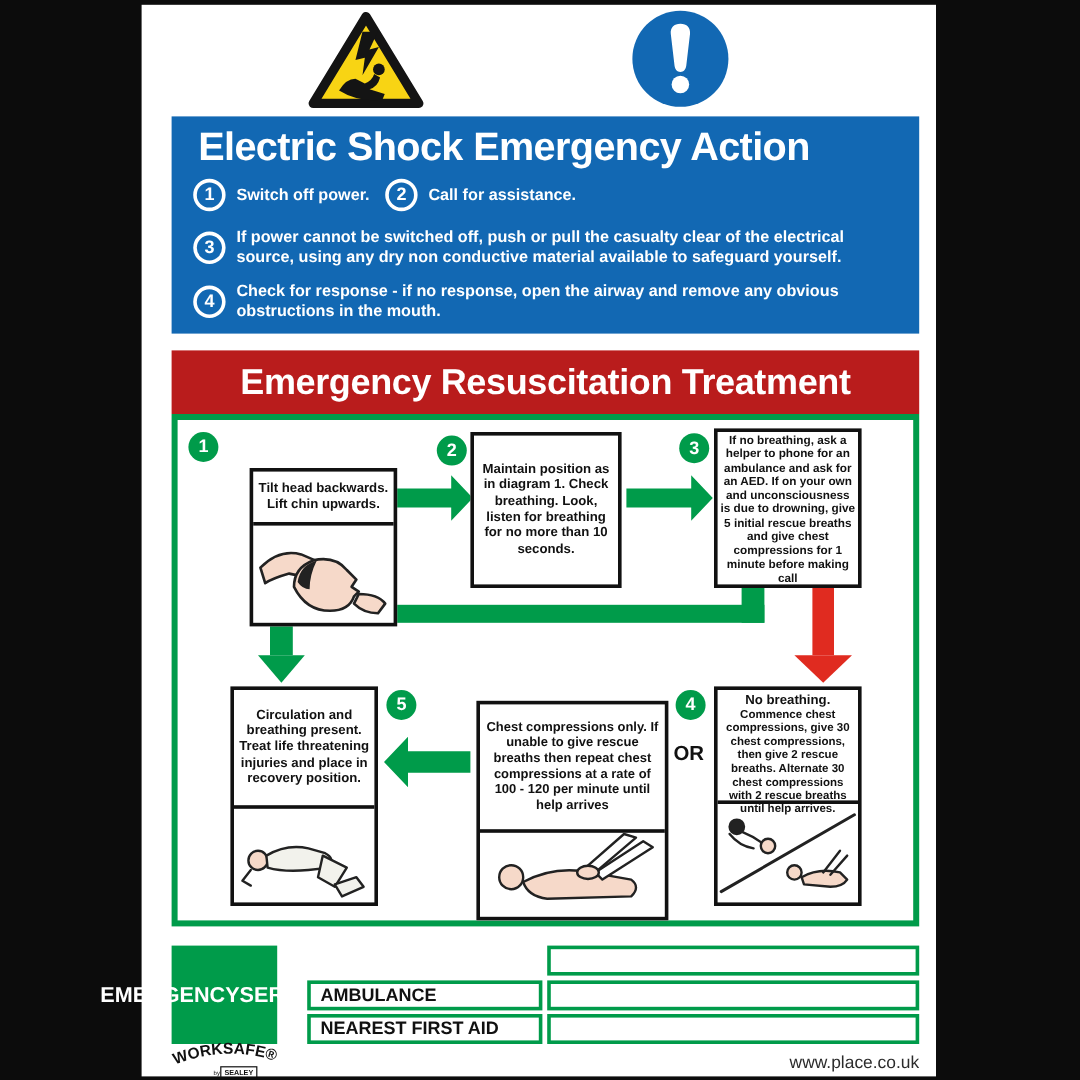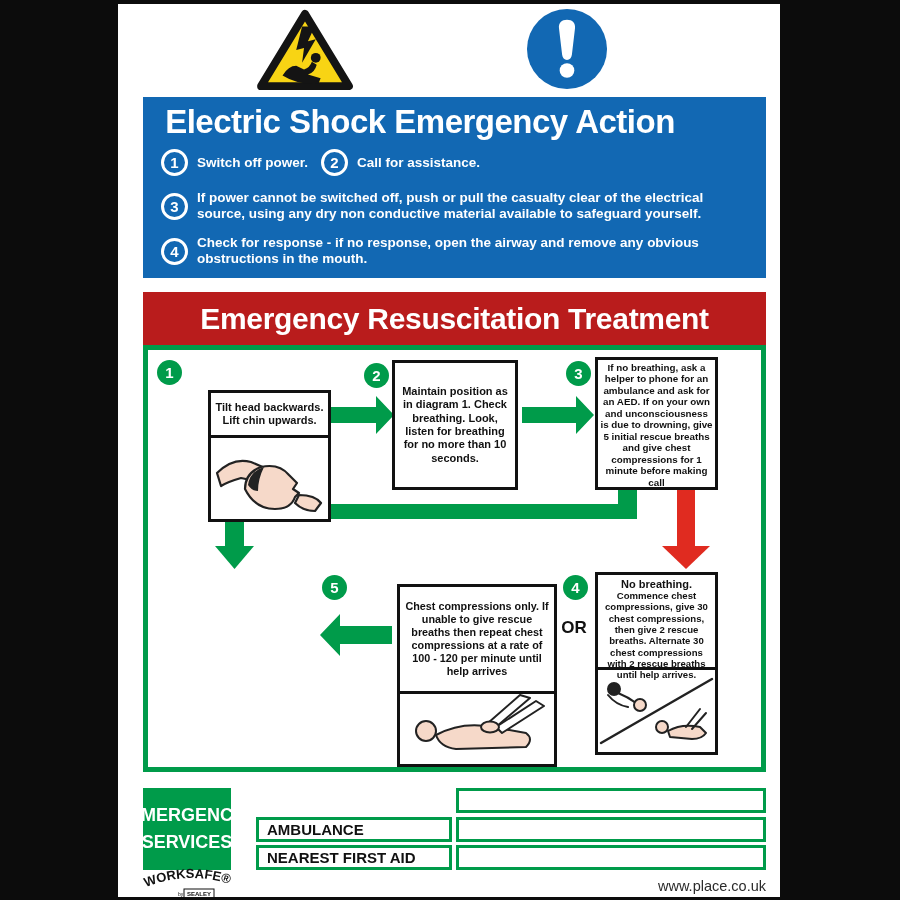--- a/index.html
+++ b/index.html
@@ -33,21 +33,21 @@
   .flow-box .bx-divider{height:0;border-top:3px solid #111;}
   .flow-box .bx-img{flex:1;display:flex;align-items:center;justify-content:center;overflow:hidden;}
   .badge-green{width:25px;height:25px;border-radius:50%;background:#009b4a;color:#fff;
     font-weight:bold;font-size:15px;display:flex;align-items:center;justify-content:center;}
   .or-label{font-size:17px;font-weight:800;color:#111;}
   .arrows-svg{left:0;top:0;width:613px;height:417px;}
 
   
   .svc-table{left:25px;top:784px;width:623px;height:82px;}
   .svc-head{position:absolute;left:0;top:0;width:88px;height:82px;background:#009b4a;color:#fff;
-    display:flex;flex-direction:column;align-items:center;justify-content:center;font-size:18px;font-weight:bold;line-height:1.5;}
+    display:flex;flex-direction:row;align-items:center;justify-content:center;font-size:18px;font-weight:bold;line-height:1.5;}
   .svc-row-label{position:absolute;left:113px;width:196px;height:25px;border:3px solid #009b4a;box-sizing:border-box;
     display:flex;align-items:center;padding-left:8px;font-size:15px;font-weight:bold;color:#111;background:#fff;}
   .svc-row-value{position:absolute;left:313px;width:310px;height:25px;border:3px solid #009b4a;box-sizing:border-box;background:#fff;}
 
   
   .logo{left:22px;top:864px;width:104px;height:30px;}
   .website{right:14px;top:874px;font-size:14.5px;color:#2b2b2b;}
 </style>
 </head>
 <body>
@@ -125,20 +125,35 @@
     <div class="flow-box" style="left:244px;top:10px;width:126px;height:130px;">
       <div class="bx-text" style="flex:1;font-size:11px;line-height:1.22;padding:4px 6px;">Maintain position as in diagram 1. Check breathing. Look, listen for breathing for no more than 10 seconds.</div>
     </div>
 
     <div class="abs badge-green" style="left:418px;top:11px;">3</div>
     <div class="flow-box" style="left:447px;top:7px;width:123px;height:133px;">
       <div class="bx-text" style="flex:1;font-size:9.8px;line-height:1.17;padding:2px 2px;">If no breathing, ask a helper to phone for an ambulance and ask for an AED. If on your own and unconsciousness is due to drowning, give 5 initial rescue breaths and give chest compressions for 1 minute before making call</div>
     </div>
 
     <div class="abs badge-green" style="left:174px;top:225px;">5</div>
+    <div class="flow-box" style="left:44px;top:222px;width:123px;height:183px;">
+      <div class="bx-text" style="height:92px;font-size:11px;line-height:1.2;padding:2px 4px;">Circulation and breathing present. Treat life threatening injuries and place in recovery position.</div>
+      <div class="bx-divider"></div>
+      <div class="bx-img">
+        <svg viewBox="0 0 117 80" width="117" height="80" xmlns="http://www.w3.org/2000/svg">
+          <g stroke="#222" stroke-width="2" fill="#f2f2ec" stroke-linejoin="round" stroke-linecap="round">
+            <circle cx="20" cy="44" r="8" fill="#f6d9c9"></circle>
+            <path d="M14 52 L7 61 14 65" fill="none"></path>
+            <path d="M27 40 Q44 30 62 34 L76 38 Q84 42 80 50 L62 52 Q42 54 28 50 Z"></path>
+            <path d="M74 40 L94 50 84 66 70 58 Z"></path>
+            <path d="M84 64 L102 58 108 66 90 74 Z"></path>
+          </g>
+        </svg>
+      </div>
+    </div>
 
     <div class="flow-box" style="left:249px;top:234px;width:160px;height:183px;">
       <div class="bx-text" style="height:100px;font-size:10.8px;line-height:1.2;padding:2px 4px;">Chest compressions only. If unable to give rescue breaths then repeat chest compressions at a rate of 100 - 120 per minute until help arrives</div>
       <div class="bx-divider"></div>
       <div class="bx-img">
         <svg viewBox="0 0 154 72" width="154" height="72" xmlns="http://www.w3.org/2000/svg">
           <g stroke="#222" stroke-width="2" stroke-linejoin="round" stroke-linecap="round">
             <circle cx="26" cy="38" r="10" fill="#f6d9c9"></circle>
             <path d="M36 42 Q62 28 92 34 L126 40 Q134 46 126 54 L56 56 Q40 54 36 42 Z" fill="#f6d9c9"></path>
             <path d="M120 2 L130 5 L96 34 L88 30 Z" fill="#ffffff"></path>

